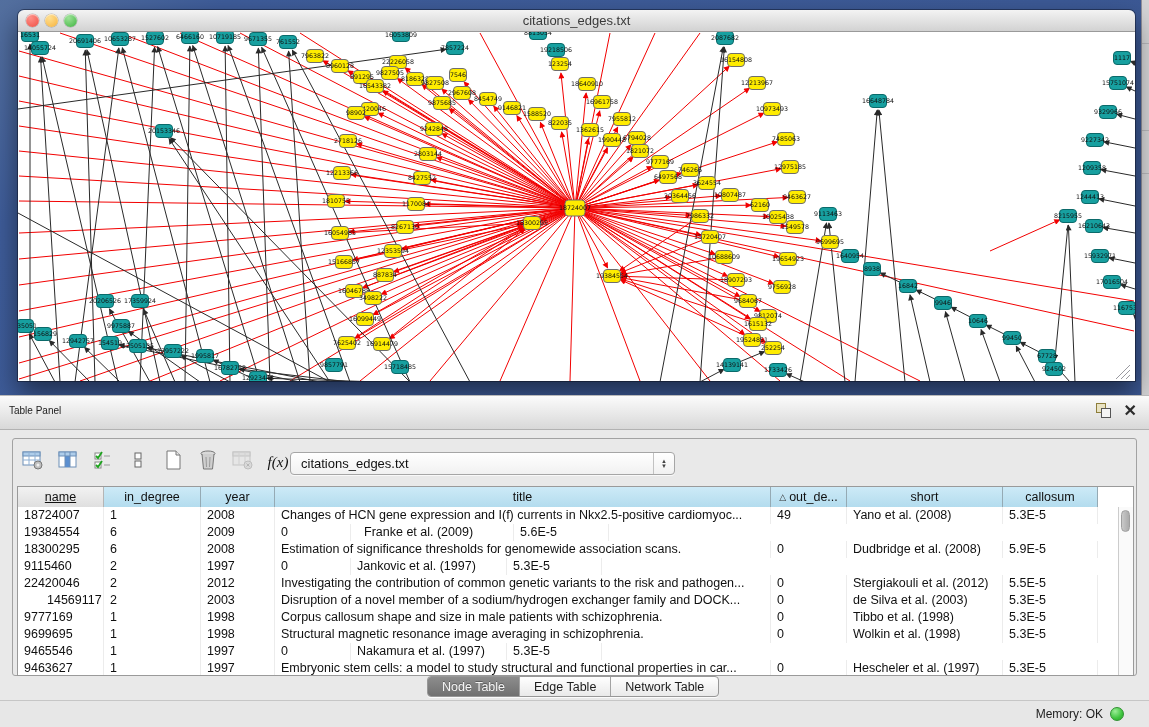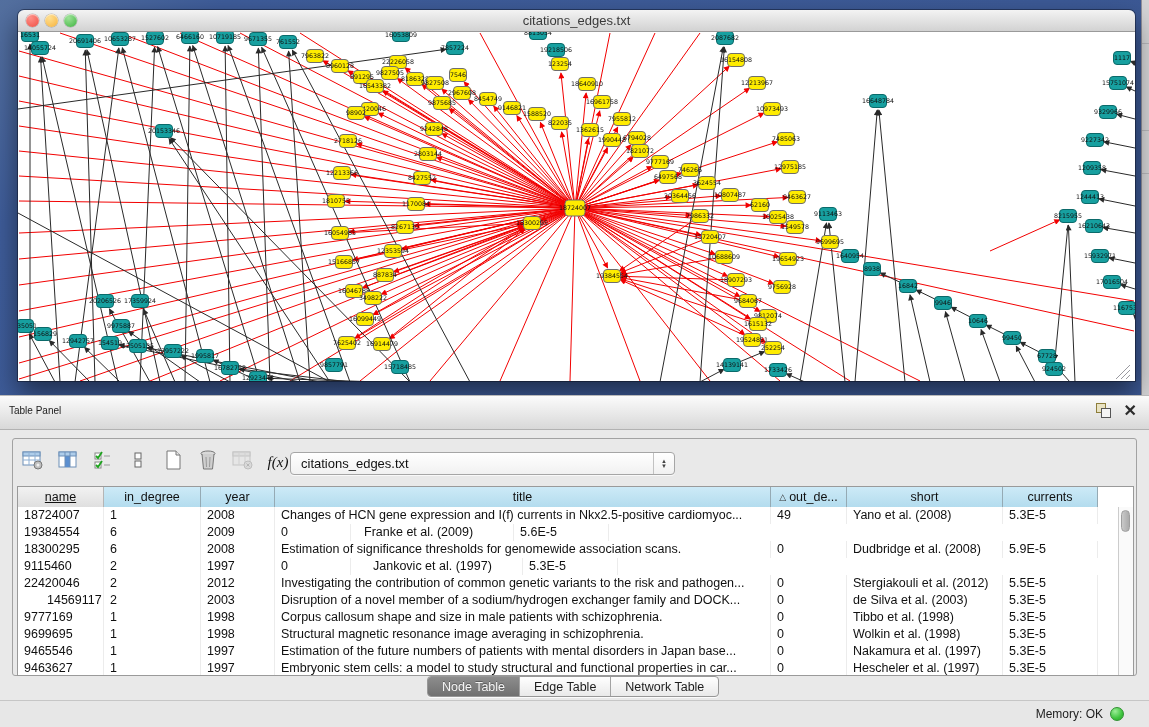--- a/index.html
+++ b/index.html
@@ -890,21 +890,21 @@
               <span>title</span>
             </div>
             <div class="th" style="width: 76px;">
               <span class="sortglyph">△</span>
               <span>out_de...</span>
             </div>
             <div class="th" style="width: 156px;">
               <span>short</span>
             </div>
             <div class="th" style="width: 95px;">
-              <span>currents</span>
+              <span>callosum</span>
             </div>
             <div class="th fill"></div>
           </div>
         <div id="tbody">
             <div class="trow">
               <div class="td" style="width: 86px;">18724007</div>
               <div class="td" style="width: 97px;">1</div>
               <div class="td" style="width: 74px;">2008</div>
               <div class="td" style="width: 496px;">Changes of HCN gene expression and I(f) currents in Nkx2.5-positive cardiomyoc...</div>
               <div class="td" style="width: 76px;">49</div>
@@ -926,21 +926,21 @@
               <div class="td" style="width: 496px;">Estimation of significance thresholds for genomewide association scans.</div>
               <div class="td" style="width: 76px;">0</div>
               <div class="td" style="width: 156px;">Dudbridge et al. (2008)</div>
               <div class="td" style="width: 95px;">5.9E-5</div>
             </div>
             <div class="trow">
               <div class="td" style="width: 86px;">9115460</div>
               <div class="td" style="width: 97px;">2</div>
               <div class="td" style="width: 74px;">1997</div>
               <div class="td" style="width: 76px;">0</div>
-              <div class="td" style="width: 156px; margin-left: 16px;">Jankovic et al. (1997)</div>
+              <div class="td" style="width: 156px;">Jankovic et al. (1997)</div>
               <div class="td" style="width: 95px;">5.3E-5</div>
             </div>
             <div class="trow">
               <div class="td" style="width: 86px;">22420046</div>
               <div class="td" style="width: 97px;">2</div>
               <div class="td" style="width: 74px;">2012</div>
               <div class="td" style="width: 496px;">Investigating the contribution of common genetic variants to the risk and pathogen...</div>
               <div class="td" style="width: 76px;">0</div>
               <div class="td" style="width: 156px;">Stergiakouli et al. (2012)</div>
               <div class="td" style="width: 95px;">5.5E-5</div>
@@ -969,21 +969,20 @@
               <div class="td" style="width: 74px;">1998</div>
               <div class="td" style="width: 496px;">Structural magnetic resonance image averaging in schizophrenia.</div>
               <div class="td" style="width: 76px;">0</div>
               <div class="td" style="width: 156px;">Wolkin et al. (1998)</div>
               <div class="td" style="width: 95px;">5.3E-5</div>
             </div>
             <div class="trow">
               <div class="td" style="width: 86px;">9465546</div>
               <div class="td" style="width: 97px;">1</div>
               <div class="td" style="width: 74px;">1997</div>
-              <div class="td" style="width: 496px;">Estimation of the future numbers of patients with mental disorders in Japan base...</div>
               <div class="td" style="width: 76px;">0</div>
               <div class="td" style="width: 156px;">Nakamura et al. (1997)</div>
               <div class="td" style="width: 95px;">5.3E-5</div>
             </div>
             <div class="trow">
               <div class="td" style="width: 86px;">9463627</div>
               <div class="td" style="width: 97px;">1</div>
               <div class="td" style="width: 74px;">1997</div>
               <div class="td" style="width: 496px;">Embryonic stem cells: a model to study structural and functional properties in car...</div>
               <div class="td" style="width: 76px;">0</div>

